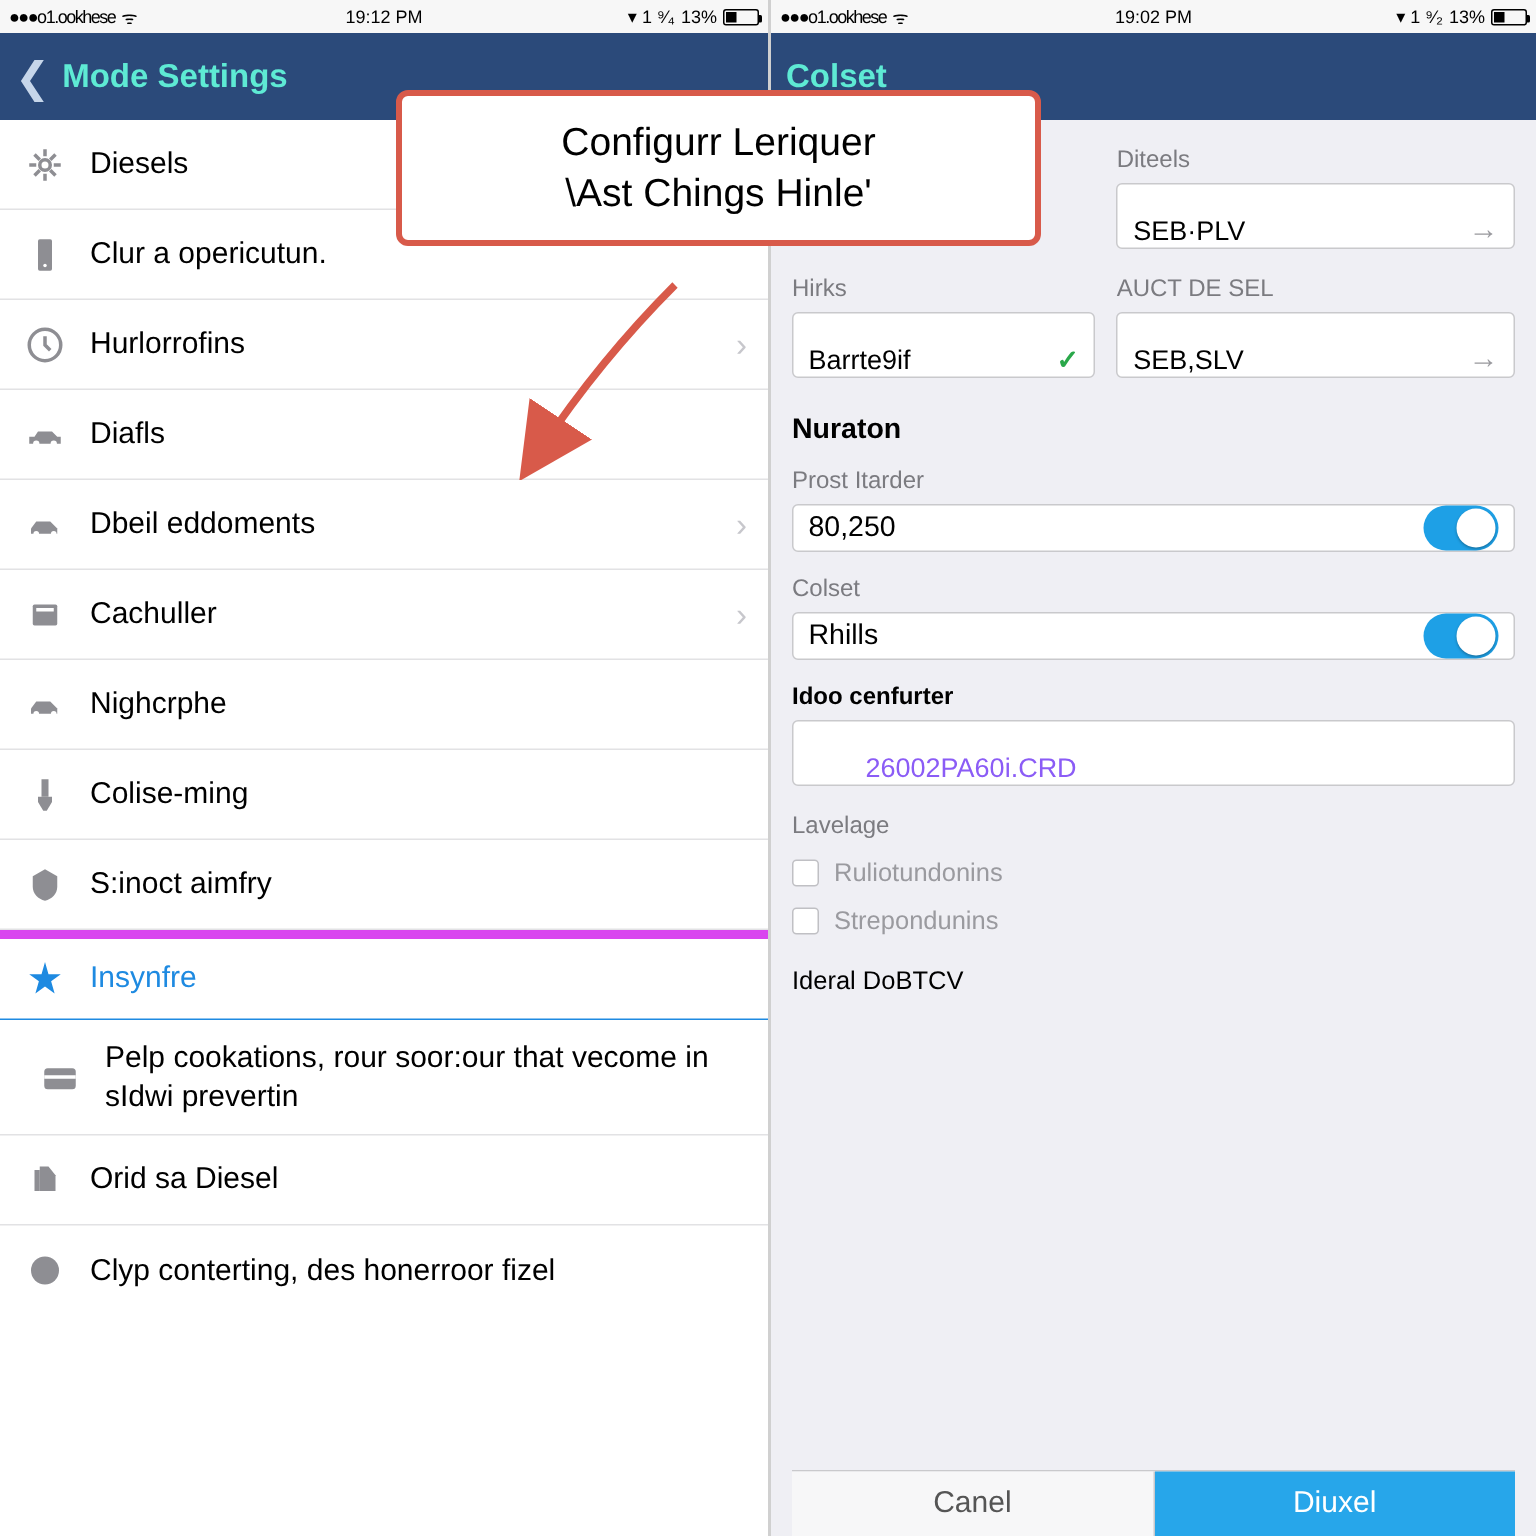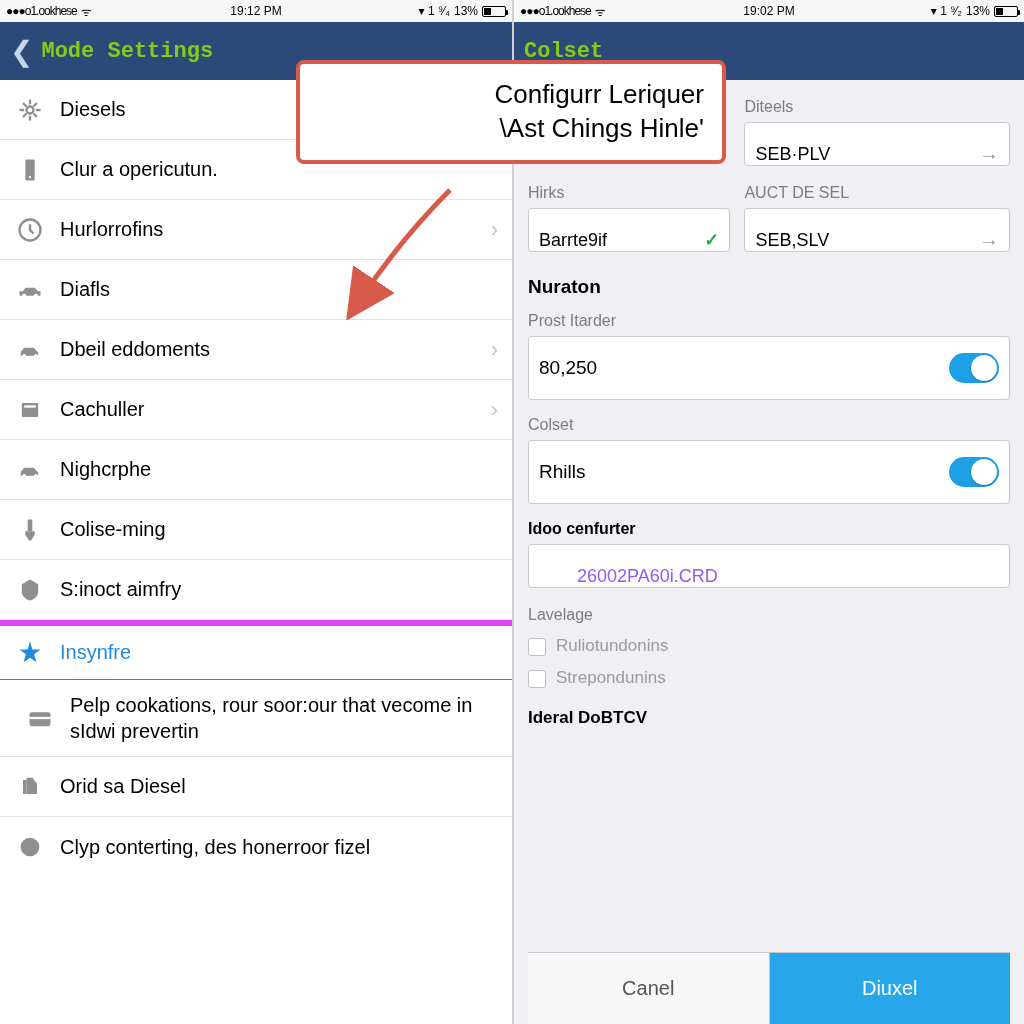--- a/index.html
+++ b/index.html
@@ -7,51 +7,51 @@
 .pane { width: 512px; height: 1024px; display: flex; flex-direction: column; background: #efeff4; position: relative; }
 .pane + .pane { border-left: 2px solid #d0d0d0; }
 .status-bar { height: 22px; background: #f7f7f7; display: flex; align-items: center; justify-content: space-between; padding: 0 6px; font-size: 12px; color: #000; }
 .status-left, .status-right { display: flex; align-items: center; gap: 4px; }
 .dots { letter-spacing: -1px; }
 .battery { display: inline-block; width: 24px; height: 11px; border: 1px solid #000; border-radius: 2px; position: relative; }
 .battery::after { content: ""; position: absolute; right: -3px; top: 3px; width: 2px; height: 5px; background: #000; border-radius: 0 1px 1px 0; }
 .battery-fill { position: absolute; left: 1px; top: 1px; bottom: 1px; width: 30%; background: #000; }
 .nav-bar { height: 58px; background: #2b4a7a; display: flex; align-items: center; padding: 0 10px; color: #fff; }
 .back-chevron { font-size: 28px; font-weight: 300; color: #c6d6ea; margin-right: 8px; }
-.nav-title { font-size: 22px; font-weight: 600; color: #84cc16; font-family: Liberation Mono, monospace; }
+.nav-title { font-size: 22px; font-weight: 600; color: #5eead4; }
 .list { background: #fff; flex: 1; overflow: hidden; }
 .row { display: flex; align-items: center; height: 60px; padding: 0 14px; border-bottom: 1px solid #e2e2e4; font-size: 20px; color: #000; }
 .row.selected .row-label { color: #1e8ae1; }
 .row.selected { border-top: 6px solid #d946ef; border-bottom: 1px solid #1e8ae1; }
 .row-icon { width: 32px; height: 32px; margin-right: 14px; display: flex; align-items: center; justify-content: center; color: #8e8e93; }
 .row-icon svg { width: 28px; height: 28px; }
 .row-label { flex: 1; }
 .row-chevron { color: #c7c7cc; font-size: 22px; font-weight: 300; }
 .row.multiline { height: auto; padding: 12px 24px; }
 .row.multiline .row-label { line-height: 1.3; }
 .row.noborder { border-bottom: none; }
 .form { flex: 1; padding: 10px 14px 0; overflow: hidden; display: flex; flex-direction: column; }
 .form-row2 { display: flex; gap: 14px; margin-bottom: 10px; }
 .form-col { flex: 1; display: flex; flex-direction: column; }
 .field-label { font-size: 16px; color: #7b7b80; margin: 8px 0 6px; }
 .section-label { font-size: 19px; font-weight: 600; color: #000; margin: 14px 0 6px; }
 .input-box { height: 44px; background: #fff; border: 1px solid #c9c9cc; border-radius: 4px; display: flex; align-items: flex-end; padding: 0 10px; font-size: 18px; color: #000; justify-content: space-between; }
 .input-box.readonly { color: #8b5cf6; padding-left: 48px; }
 .check-green { color: #2aa84a; font-size: 18px; font-weight: bold; }
 .arrow-gray { color: #9a9a9f; font-size: 20px; }
-.toggle-row { display: flex; align-items: center; height: 64px; background: #fff; border: 1px solid #c9c9cc; border-radius: 4px; padding: 0 10px; margin-bottom: 8px; font-size: 19px; justify-content: space-between; }
+.toggle-row { display: flex; align-items: center; height: 32px; background: #fff; border: 1px solid #c9c9cc; border-radius: 4px; padding: 0 10px; margin-bottom: 8px; font-size: 19px; justify-content: space-between; }
 .toggle { width: 50px; height: 30px; border-radius: 15px; background: #1ea0e6; position: relative; }
 .toggle::after { content: ""; position: absolute; right: 2px; top: 2px; width: 26px; height: 26px; border-radius: 50%; background: #fff; box-shadow: 0 1px 2px rgba(0,0,0,.3); }
-.check-opt { display: flex; align-items: flex-end; font-size: 17px; color: #9a9a9f; margin: 6px 0; gap: 10px; }
+.check-opt { display: flex; align-items: center; font-size: 17px; color: #9a9a9f; margin: 6px 0; gap: 10px; }
 .checkbox { width: 18px; height: 18px; border: 1px solid #c0c0c4; border-radius: 3px; background: #fff; }
-.button-bar { display: flex; height: 72px; border-top: 1px solid #c9c9cc; margin-top: auto; }
+.button-bar { display: flex; height: 44px; border-top: 1px solid #c9c9cc; margin-top: auto; }
 .btn { flex: 1; display: flex; align-items: center; justify-content: center; font-size: 20px; }
 .btn-cancel { background: #f7f7f8; color: #555; border-right: 1px solid #c9c9cc; }
 .btn-primary { background: #27a6ea; color: #fff; }
-.callout { position: absolute; top: 60px; left: 296px; width: 430px; background: #fff; border: 4px solid #d85a4a; border-radius: 8px; padding: 14px 18px; font-size: 26px; font-weight: 500; text-align: right; line-height: 1.3; z-index: 50; }
+.callout { position: absolute; top: 60px; left: 264px; width: 430px; background: #fff; border: 4px solid #d85a4a; border-radius: 8px; padding: 14px 18px; font-size: 26px; font-weight: 500; text-align: center; line-height: 1.3; z-index: 50; }
 .callout-arrow { position: absolute; top: 180px; left: 340px; z-index: 49; }
 .callout-arrow svg { width: 120px; height: 140px; }
 .status-center { position:absolute; left:50%; transform:translateX(-50%); }
 </style>
 </head>
 <body>
 
 <div class="pane">
   <div class="status-bar">
     <div class="status-left">
@@ -263,21 +263,21 @@
     <span class="field-label">Lavelage</span>
     <div class="check-opt">
       <span class="checkbox"></span>
       <span>Ruliotundonins</span>
     </div>
     <div class="check-opt">
       <span class="checkbox"></span>
       <span>Strepondunins</span>
     </div>
 
-    <span class="section-label" style="font-size:17px;font-weight:700;margin-top:14px">Ideral DoBTCV</span>
+    <span class="section-label" style="font-size:17px;font-weight:400;margin-top:14px">Ideral DoBTCV</span>
 
     <div class="button-bar">
       <div class="btn btn-cancel">Canel</div>
       <div class="btn btn-primary">Diuxel</div>
     </div>
   </div>
 </div>
 
 <div class="callout">
   <div>Configurr Leriquer</div>

